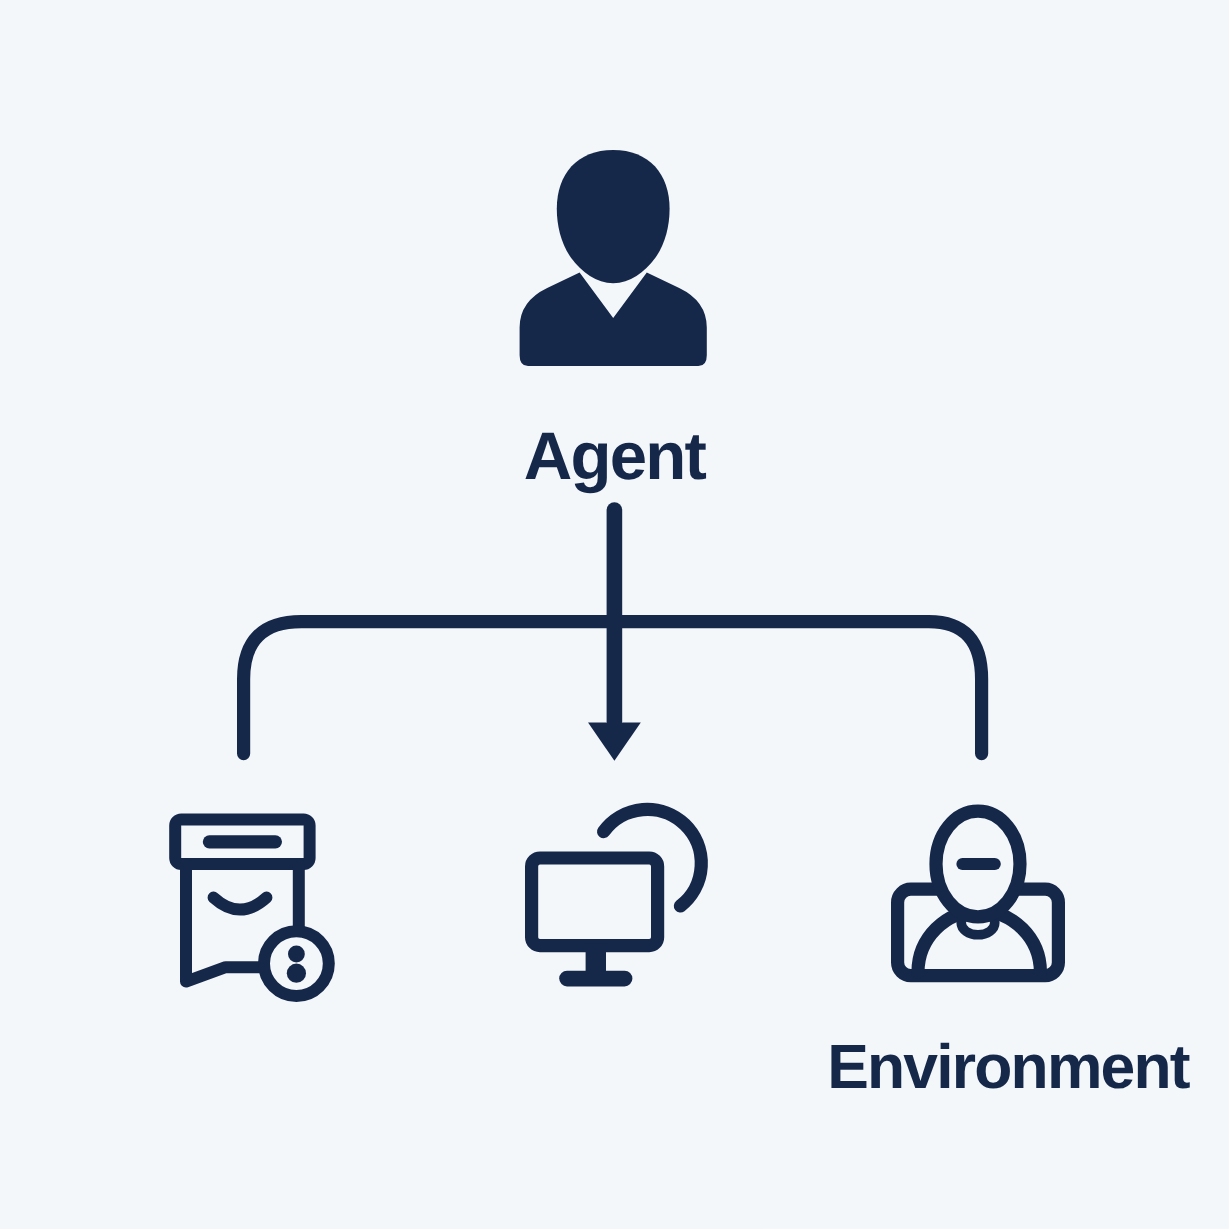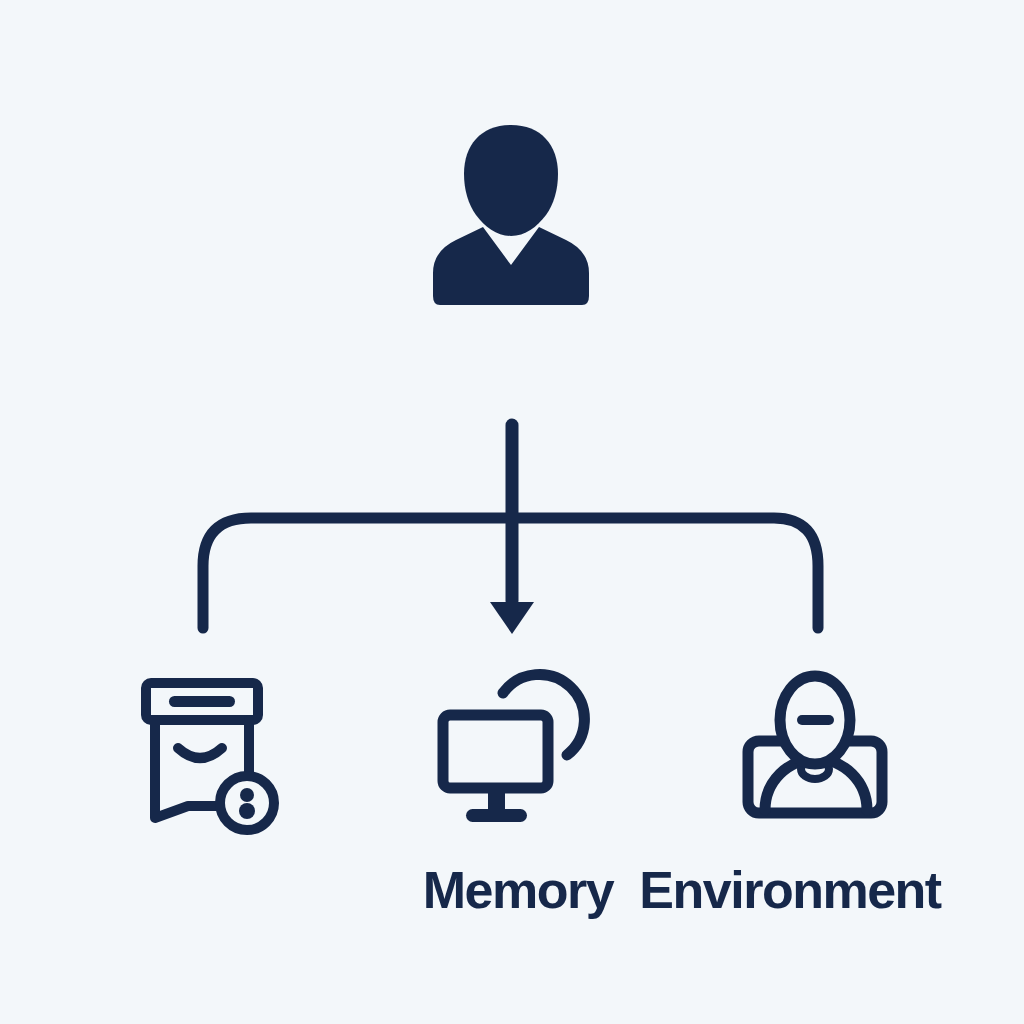--- a/index.html
+++ b/index.html
@@ -43,20 +43,21 @@
 </head>
 <body>
 
 <div class="canvas">
 
   <svg class="abs" style="left:430px; top:124px;" width="164" height="182" viewBox="0 0 164 182" aria-hidden="true">
     <path class="fill" d="M81 1 C111 1 128 21 128 50 C128 65 124 80 116 91 C107 103 95 112 81 112 C67 112 55 103 46 91 C38 80 34 65 34 50 C34 21 51 1 81 1 Z"></path>
     <path class="fill" d="M10 181 Q3 181 3 172 L3 149 Q3 127 26 116 L53 103 L81 141 L109 103 L136 116 Q159 127 159 149 L159 172 Q159 181 152 181 Z"></path>
   </svg>
 
+  <div class="label label-root" style="left:512px; top:352px;">Agent</div>
 
   <svg class="abs" style="left:0; top:0;" width="1024" height="1024" viewBox="0 0 1024 1024" aria-hidden="true">
     <path class="stroke" stroke-width="13" d="M512 425 V 601"></path>
     <polygon class="fill" points="490,602 534,602 512,634"></polygon>
     <path class="stroke" stroke-width="11" d="M203 628 V 566 Q203 518 251 518 H774 Q818 518 818 566 V 628"></path>
   </svg>
 
   <svg class="abs" style="left:138px; top:672px;" width="140" height="160" viewBox="0 0 140 160" aria-hidden="true">
     <rect class="stroke" stroke-width="10" x="8" y="11" width="112" height="37" rx="5"></rect>
     <rect class="fill" x="31" y="24" width="66" height="11" rx="5.5"></rect>
@@ -76,16 +77,15 @@
   </svg>
 
   <svg class="abs" style="left:738px; top:670px;" width="155" height="152" viewBox="0 0 155 152" aria-hidden="true">
     <rect class="stroke" stroke-width="11" x="10" y="71" width="134" height="72" rx="11"></rect>
     <path class="stroke" stroke-width="11" d="M27 140 A 51 51 0 0 1 129 140"></path>
     <ellipse class="stroke bgfill" stroke-width="8" cx="77" cy="99" rx="14" ry="10"></ellipse>
     <ellipse class="stroke bgfill" stroke-width="11" cx="77" cy="50" rx="35" ry="44"></ellipse>
     <rect class="fill" x="59" y="45" width="37" height="10" rx="5"></rect>
   </svg>
 
-  <div class="label label-child" style="left:518px; top:864px;">Memory</div>
-  <div class="label label-child" style="left:790px; top:864px;">Environment</div>
+  <div class="label label-child" style="left:840px; top:864px;">Environment</div>
 
 </div>
 
 </body></html>

